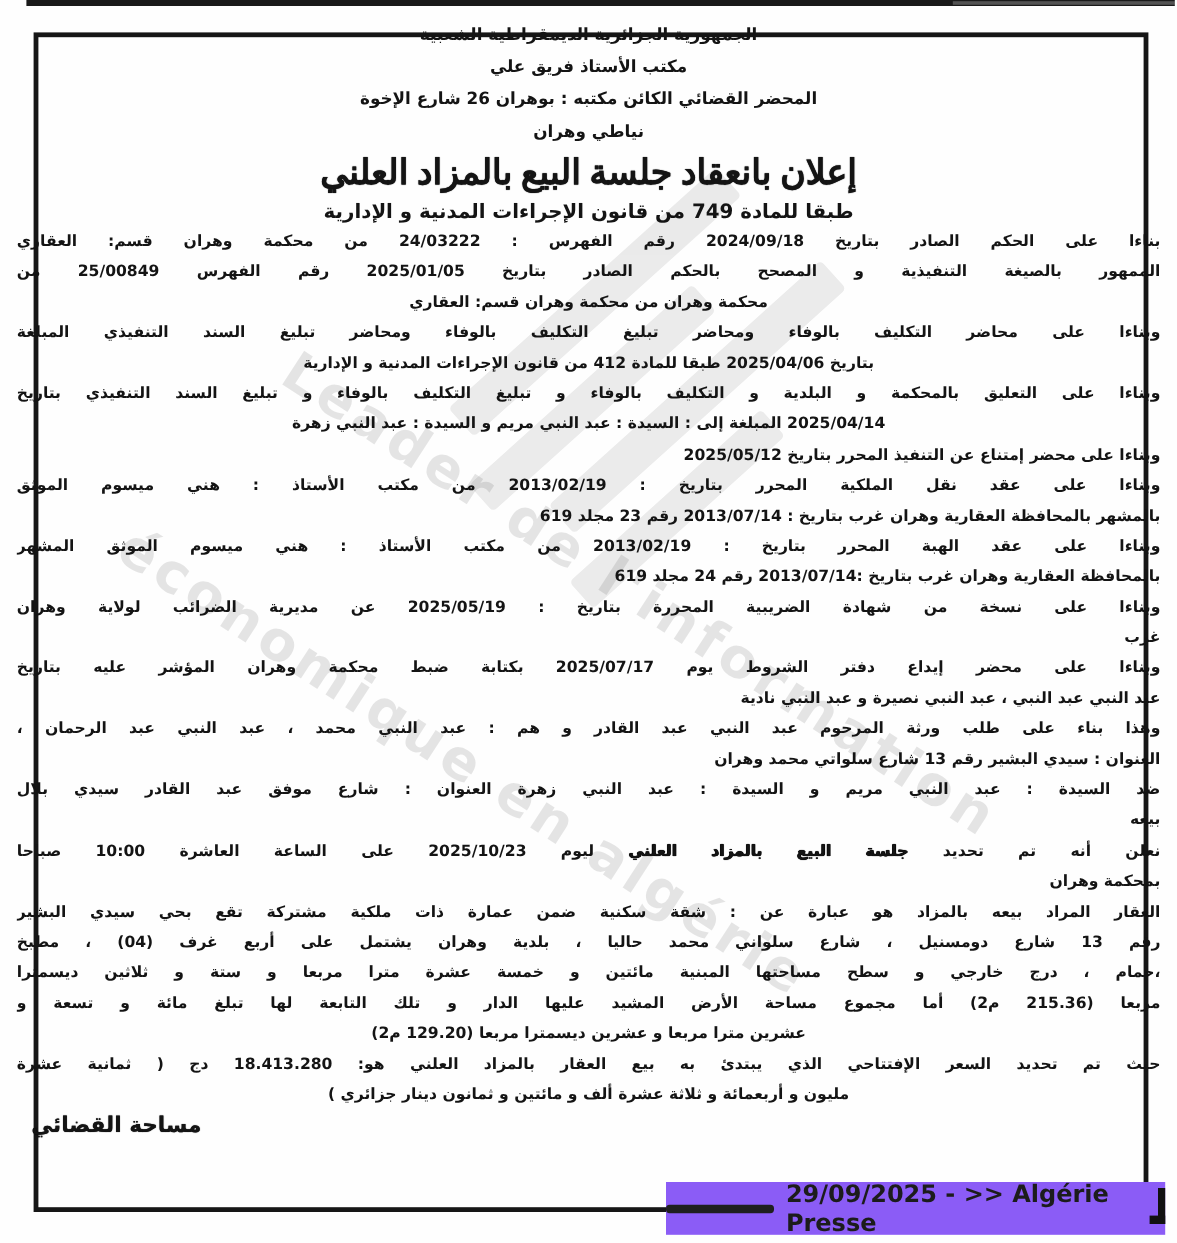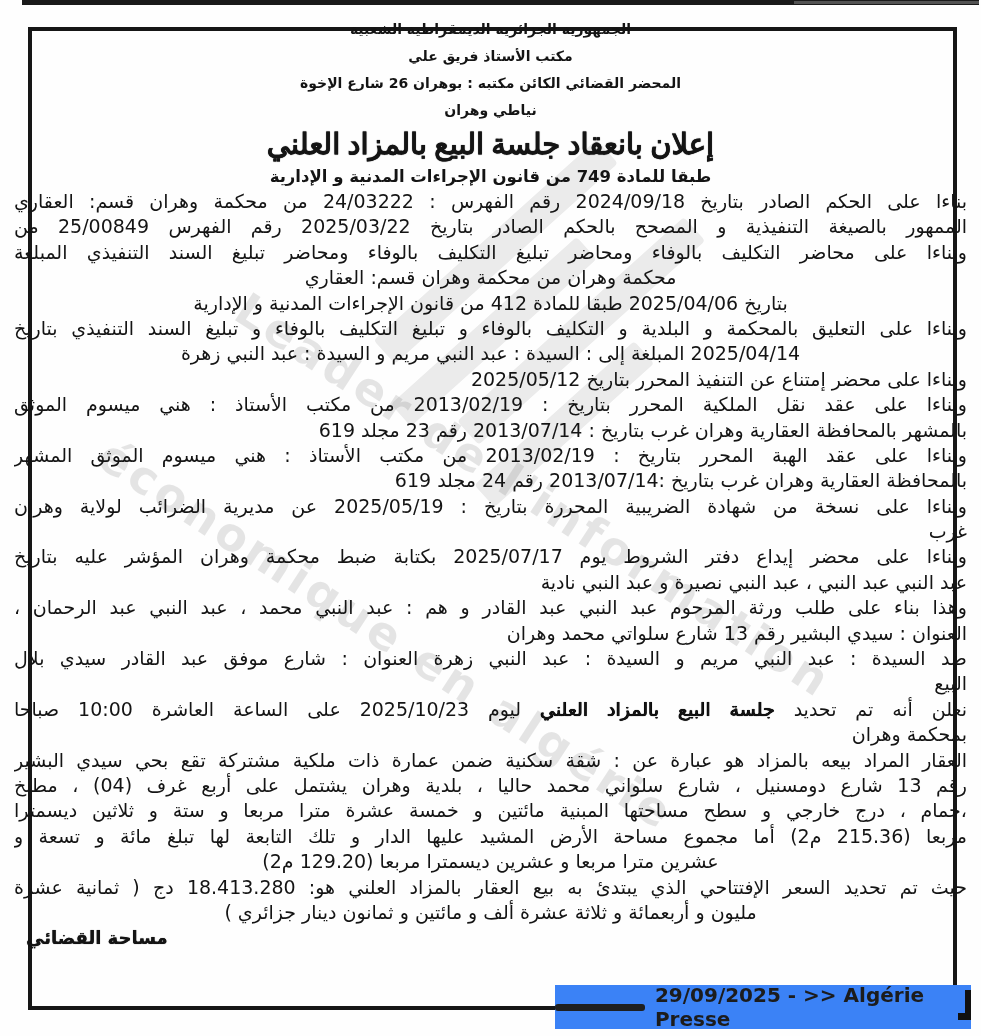--- a/index.html
+++ b/index.html
@@ -25,29 +25,29 @@
   .wm-text{position:absolute; font-weight:700; font-size:46px; letter-spacing:4px;
     color:rgba(0,0,0,0.10); white-space:nowrap; transform:rotate(33deg); transform-origin:left top;}
   .wm-t1{left:255px; top:282px;}
   .wm-t2{left:118px; top:428px;}
   
   .content{position:absolute; inset:4px 14px 4px 14px; z-index:2; direction:rtl; padding-top:12px; box-sizing:border-box;}
   .hline{height:27px; line-height:27px; text-align:center; font-weight:700; font-size:14px;}
   .title{height:40px; line-height:40px; text-align:center; font-weight:700; font-size:29px; letter-spacing:.5px;
     text-shadow:0 0 .8px #000;font-family:Liberation Serif, serif;}
   .subtitle{height:25px; line-height:25px; text-align:center; font-weight:700; font-size:16.5px;}
-  .bline{height:25.4px; line-height:25.4px; font-weight:400; font-size:19px; overflow:hidden;}
+  .bline{height:25.4px; line-height:25.4px; font-weight:700; font-size:13px; overflow:hidden;}
   .al-r{text-align:right;}
   .al-c{text-align:center;}
   .al-j{text-align:justify; text-align-last:justify;}
   .em{text-shadow:0 0 .9px #000, .45px 0 0 #000, -.45px 0 0 #000;}
   .sig{height:26px; line-height:26px; font-weight:700; font-size:18px; text-align:left; padding-left:12px;
     text-shadow:0 0 .7px #000;}
   
-  .footer{position:absolute; z-index:3; top:985px; left:555px; right:10px; height:44px; background:#3b82f6;
+  .footer{position:absolute; z-index:3; top:985px; left:555px; right:10px; height:44px; background:#8b5cf6;
     display:flex; align-items:center; justify-content:flex-end; gap:10px; direction:ltr;}
   .footer .dash{width:108px; height:7px; background:#1f1f1f; border-radius:3px;}
   .footer .ftext{font-weight:700; font-size:20px; color:#1c1c1c; font-family:"DejaVu Sans", sans-serif;}
   .footer .corner{width:15px; height:30px; border-right:6px solid #111; border-bottom:7px solid #111;
     box-sizing:border-box; margin-bottom:4px;}
 </style>
 </head>
 <body>
 
 <div class="page">
@@ -74,39 +74,39 @@
         <div class="hline">المحضر القضائي الكائن مكتبه : بوهران 26 شارع الإخوة</div>
         <div class="hline">نياطي وهران</div>
       </div>
 
     <div class="title">إعلان بانعقاد جلسة البيع بالمزاد العلني</div>
 
     <div class="subtitle">طبقا للمادة 749 من قانون الإجراءات المدنية و الإدارية</div>
 
     <div id="body-lines">
         <div class="bline al-j"><span>بناءا على الحكم الصادر بتاريخ 2024/09/18 رقم الفهرس : 24/03222 من محكمة وهران قسم: العقاري</span></div>
-        <div class="bline al-j"><span>الممهور بالصيغة التنفيذية و المصحح بالحكم الصادر بتاريخ 2025/03/22 رقم الفهرس 25/00849 من</span></div>
+        <div class="bline al-j"><span>الممهور بالصيغة التنفيذية و المصحح بالحكم الصادر بتاريخ 2025/01/05 رقم الفهرس 25/00849 من</span></div>
+        <div class="bline al-c"><span>محكمة وهران  من محكمة وهران  قسم: العقاري</span></div>
         <div class="bline al-j"><span>وبناءا على محاضر التكليف بالوفاء ومحاضر تبليغ التكليف بالوفاء ومحاضر تبليغ السند التنفيذي المبلغة</span></div>
-        <div class="bline al-c"><span>محكمة وهران  من محكمة وهران  قسم: العقاري</span></div>
         <div class="bline al-c"><span>بتاريخ 2025/04/06 طبقا للمادة 412 من قانون الإجراءات المدنية و الإدارية</span></div>
         <div class="bline al-j"><span>وبناءا على التعليق بالمحكمة و البلدية و التكليف بالوفاء و تبليغ التكليف بالوفاء و تبليغ السند التنفيذي بتاريخ</span></div>
         <div class="bline al-c"><span>2025/04/14 المبلغة إلى : السيدة : عبد النبي مريم و السيدة : عبد النبي زهرة</span></div>
         <div class="bline al-r"><span>وبناءا على محضر إمتناع عن التنفيذ المحرر بتاريخ 2025/05/12</span></div>
         <div class="bline al-j"><span>وبناءا على عقد نقل الملكية  المحرر بتاريخ : 2013/02/19 من مكتب الأستاذ : هني ميسوم  الموثق</span></div>
         <div class="bline al-r"><span>بالمشهر بالمحافظة العقارية وهران غرب بتاريخ : 2013/07/14 رقم 23 مجلد 619</span></div>
         <div class="bline al-j"><span>وبناءا على عقد الهبة المحرر بتاريخ : 2013/02/19  من مكتب  الأستاذ : هني   ميسوم الموثق المشهر</span></div>
         <div class="bline al-r"><span>بالمحافظة العقارية وهران غرب بتاريخ :2013/07/14 رقم 24  مجلد 619</span></div>
         <div class="bline al-j"><span>وبناءا على نسخة من شهادة الضريبية المحررة بتاريخ : 2025/05/19 عن مديرية الضرائب لولاية وهران</span></div>
         <div class="bline al-r"><span>غرب</span></div>
         <div class="bline al-j"><span>وبناءا على محضر إيداع دفتر الشروط يوم 2025/07/17  بكتابة ضبط محكمة وهران المؤشر عليه بتاريخ</span></div>
         <div class="bline al-r"><span>عبد النبي عبد النبي ، عبد النبي نصيرة و عبد النبي نادية</span></div>
         <div class="bline al-j"><span>وهذا بناء على طلب  ورثة المرحوم عبد النبي  عبد القادر و هم : عبد النبي محمد ، عبد النبي عبد الرحمان ،</span></div>
         <div class="bline al-r"><span>العنوان : سيدي البشير  رقم 13 شارع سلواتي  محمد وهران</span></div>
         <div class="bline al-j"><span>ضد السيدة : عبد النبي مريم و السيدة : عبد النبي زهرة   العنوان : شارع موفق عبد القادر سيدي بلال</span></div>
-        <div class="bline al-r"><span>البيع</span></div>
+        <div class="bline al-r"><span>بيعه</span></div>
         <div class="bline al-j"><span>نعلن أنه تم تحديد </span><span class="em">جلسة البيع بالمزاد العلني</span><span> ليوم  2025/10/23  على الساعة العاشرة 10:00 صباحا</span></div>
         <div class="bline al-r"><span>بمحكمة وهران</span></div>
         <div class="bline al-j"><span>العقار المراد بيعه بالمزاد هو عبارة عن : شقة سكنية ضمن عمارة ذات ملكية مشتركة تقع بحي سيدي البشير</span></div>
         <div class="bline al-j"><span>رقم 13  شارع دومسنيل ، شارع سلواني محمد  حاليا ، بلدية وهران يشتمل على أربع غرف (04) ، مطبخ</span></div>
         <div class="bline al-j"><span>،حمام ، درج خارجي و سطح مساحتها المبنية مائتين و خمسة عشرة مترا مربعا و ستة و ثلاثين ديسمترا</span></div>
         <div class="bline al-j"><span>مربعا (215.36 م2) أما مجموع مساحة الأرض  المشيد عليها الدار و تلك التابعة لها تبلغ مائة و تسعة و</span></div>
         <div class="bline al-c"><span>عشرين مترا مربعا و عشرين ديسمترا مربعا (129.20 م2)</span></div>
         <div class="bline al-j"><span>حيث تم تحديد السعر الإفتتاحي الذي يبتدئ به بيع العقار بالمزاد العلني هو: 18.413.280 دج ( ثمانية عشرة</span></div>
         <div class="bline al-c"><span>مليون و أربعمائة و ثلاثة عشرة ألف و مائتين و ثمانون دينار جزائري )</span></div>
       </div>

